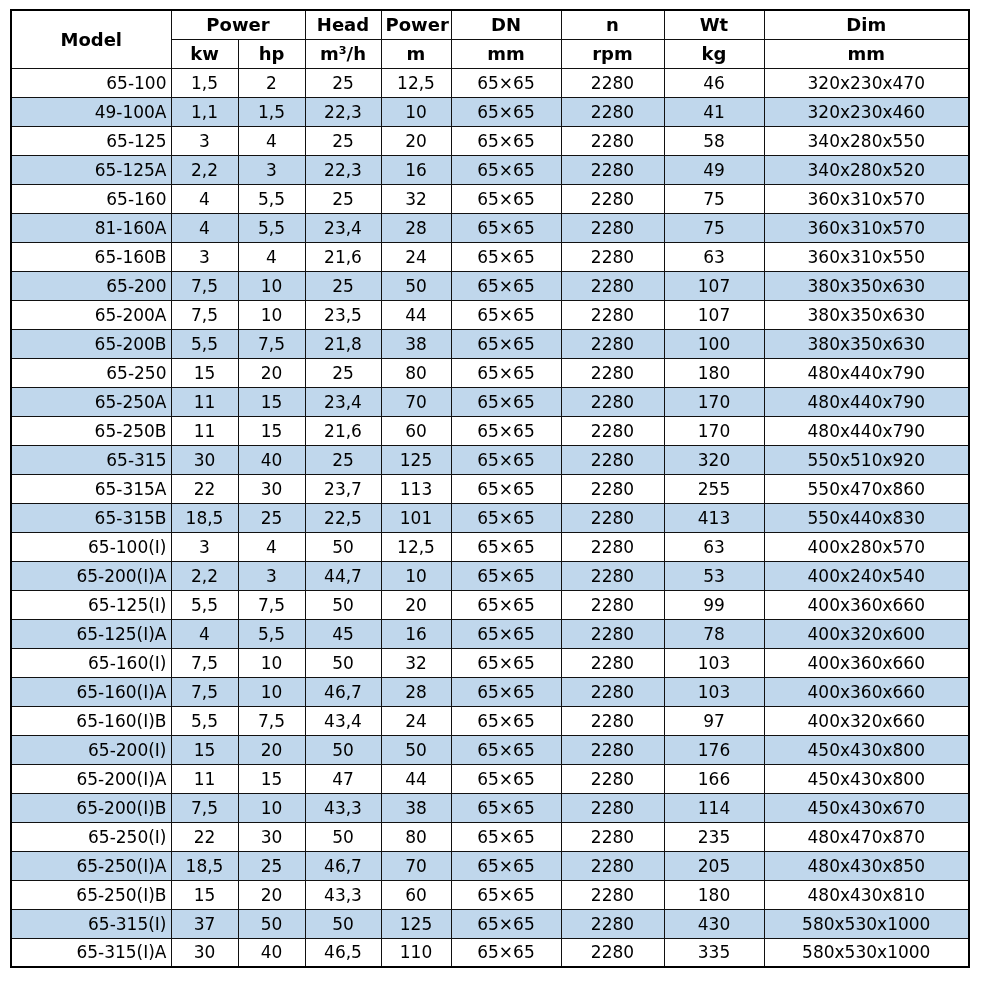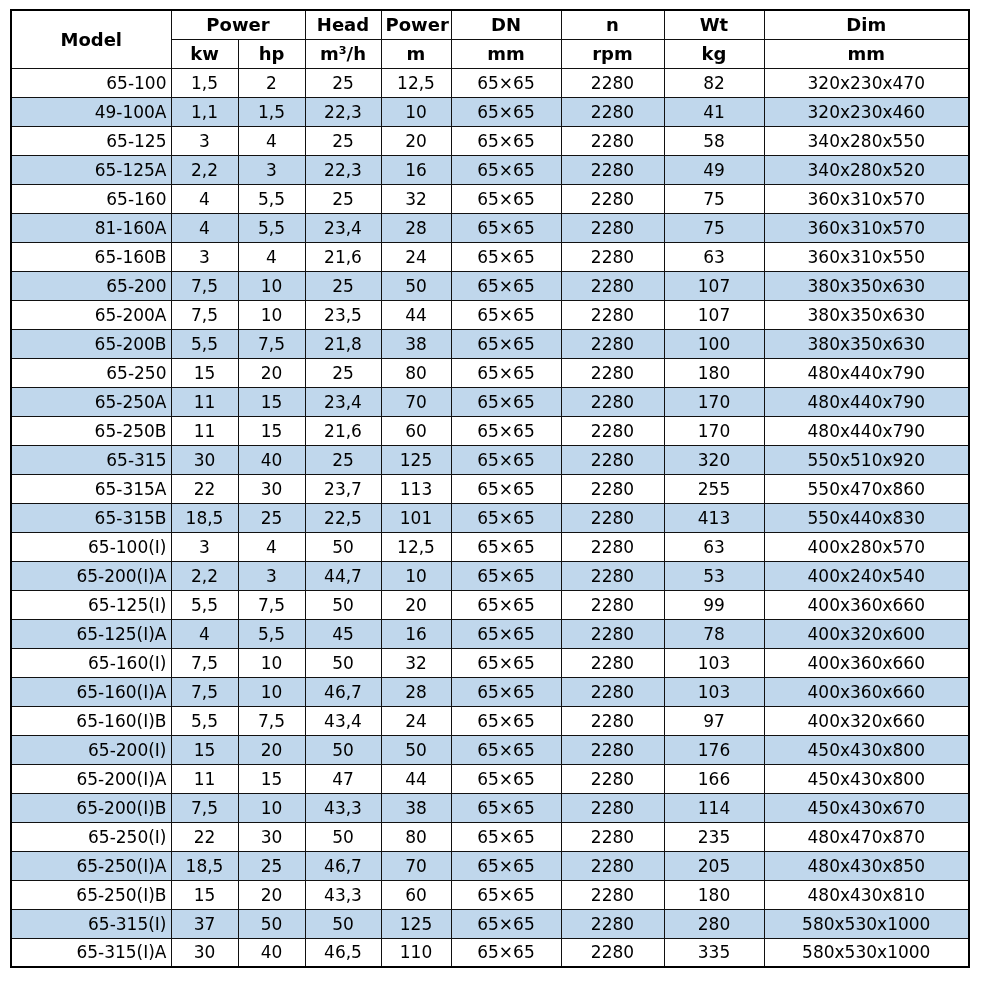--- a/index.html
+++ b/index.html
@@ -92,21 +92,21 @@
     </thead>
     <tbody>
         <tr>
           <td class="model-col">65-100</td>
           <td>1,5</td>
           <td>2</td>
           <td>25</td>
           <td>12,5</td>
           <td>65×65</td>
           <td>2280</td>
-          <td>82</td>
+          <td>46</td>
           <td>320x230x470</td>
         </tr>
         <tr class="alt">
           <td class="model-col">49-100A</td>
           <td>1,1</td>
           <td>1,5</td>
           <td>22,3</td>
           <td>10</td>
           <td>65×65</td>
           <td>2280</td>
@@ -411,21 +411,21 @@
           <td>480x430x810</td>
         </tr>
         <tr class="alt">
           <td class="model-col">65-315(I)</td>
           <td>37</td>
           <td>50</td>
           <td>50</td>
           <td>125</td>
           <td>65×65</td>
           <td>2280</td>
-          <td>280</td>
+          <td>430</td>
           <td>580x530x1000</td>
         </tr>
         <tr>
           <td class="model-col">65-315(I)A</td>
           <td>30</td>
           <td>40</td>
           <td>46,5</td>
           <td>110</td>
           <td>65×65</td>
           <td>2280</td>

